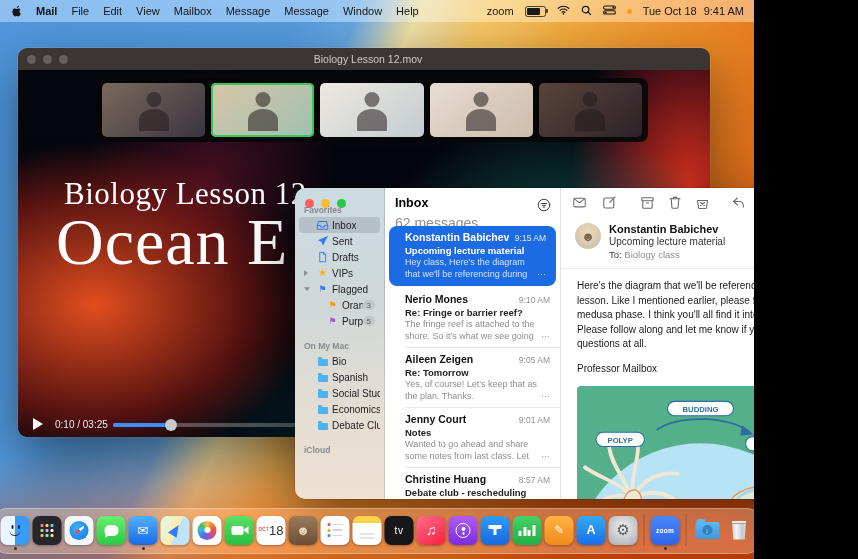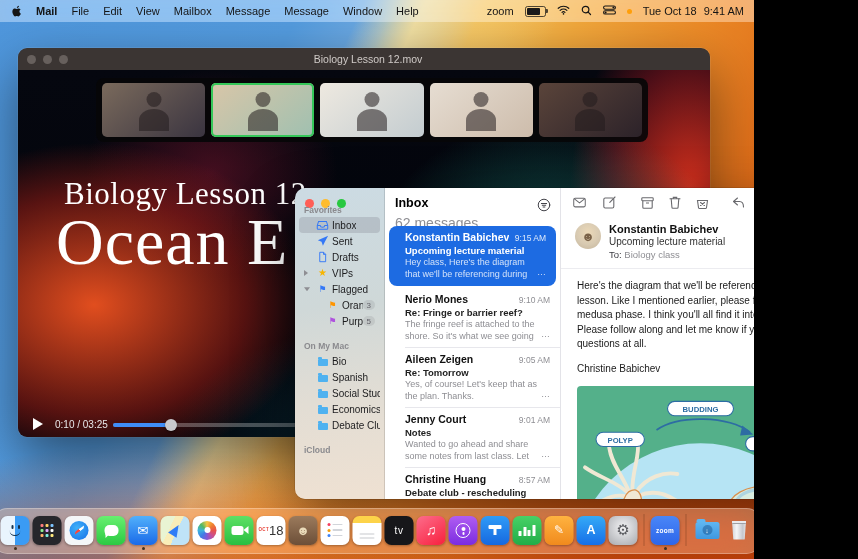--- a/index.html
+++ b/index.html
@@ -497,21 +497,21 @@
           <div class="dh-to"><span>To:</span> <span class="to-val">Biology class</span></div>
         </div>
         <div class="dh-right">
           <div class="dh-time">9:15 AM</div>
           <div class="dh-details">Details</div>
         </div>
       </div>
 
       <div class="dbody" id="mbody">
           <p>Here's the diagram that we'll be referencing during the lesson. Like I mentioned earlier, please focus on the medusa phase. I think you'll all find it interesting. Please follow along and let me know if you have any questions at all.</p>
-          <p>Christine Babichev</p>
+          <p>Professor Mailbox</p>
         </div>
 
       <div class="diag">
         <svg viewBox="0 0 250 200" preserveAspectRatio="xMidYMin slice">
           <rect width="250" height="200" fill="#54b08a"></rect>
           <circle cx="125" cy="168" r="116" fill="#b6e4f4"></circle>
           <circle cx="125" cy="182" r="62" fill="#54b08a"></circle>
           <path d="M85 40 C105 26 150 27 170 42" stroke="#2d6da3" stroke-width="1.5" fill="none"></path>
           <polygon points="173,44 163,36 161,45" fill="#2d6da3"></polygon>
           <g stroke="#f0e8d4" stroke-width="3.5" fill="none" stroke-linecap="round">

